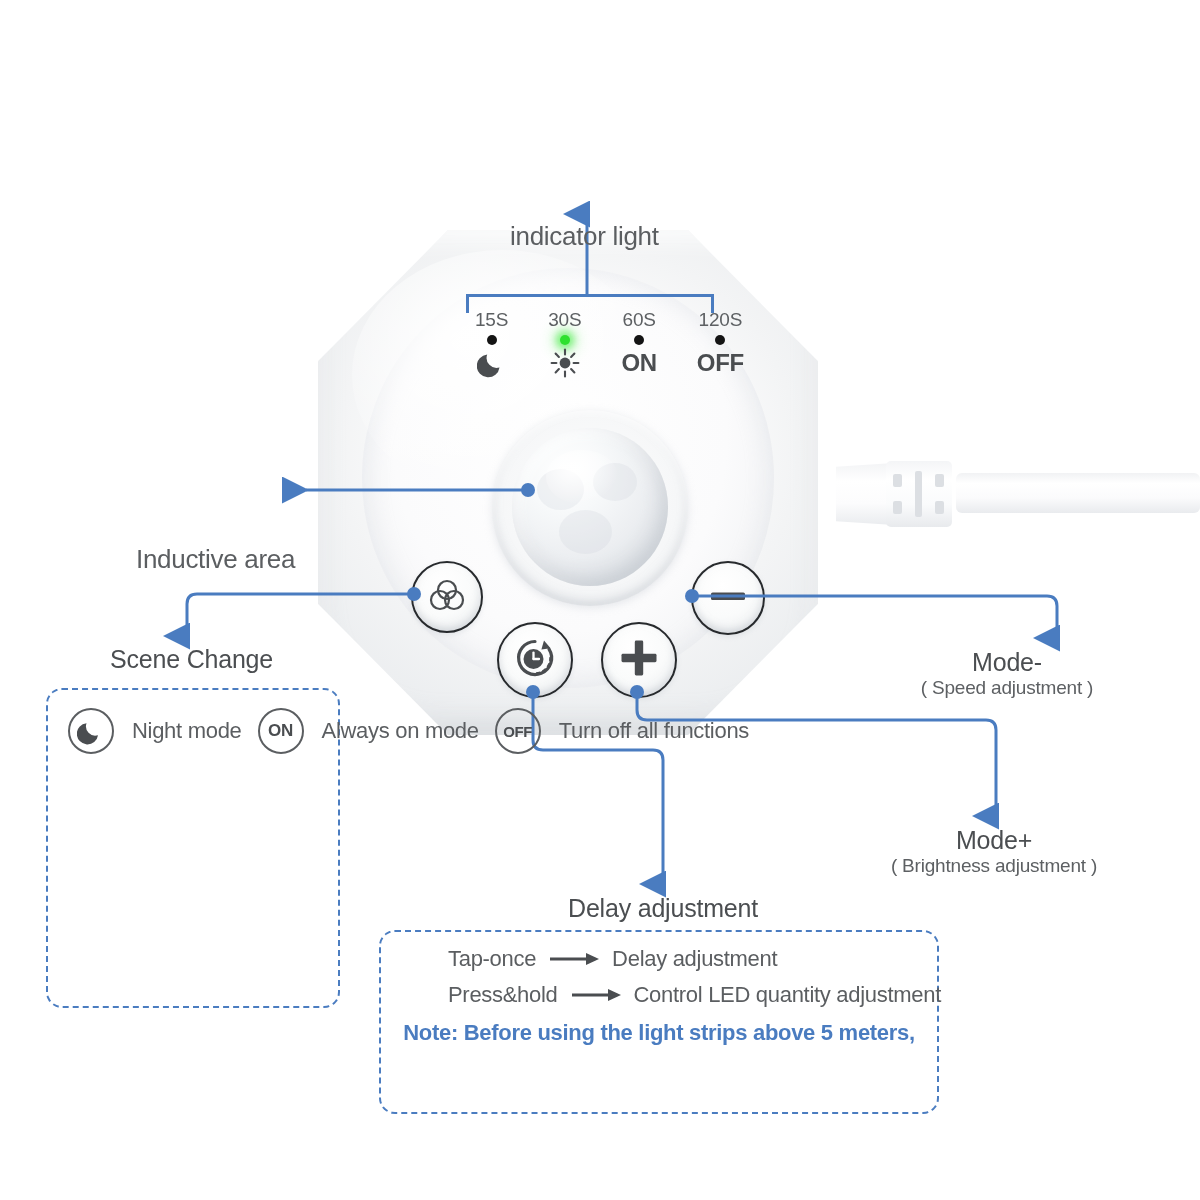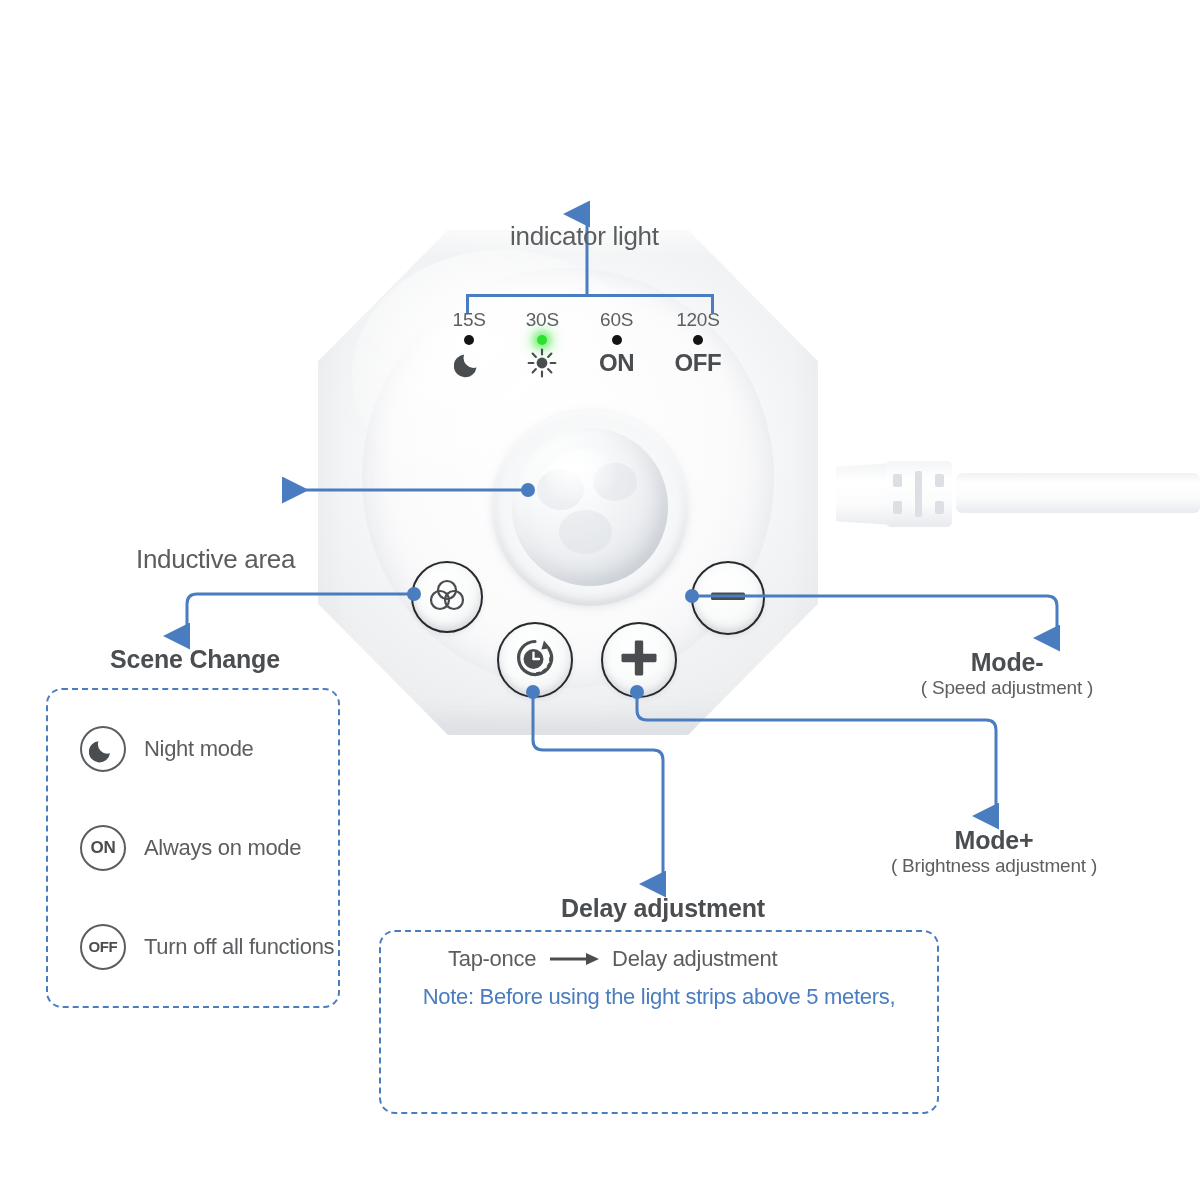--- a/index.html
+++ b/index.html
@@ -75,24 +75,24 @@
     background: radial-gradient(ellipse at 40% 35%, rgba(255,255,255,0.95), rgba(255,255,255,0) 72%);
   }
   .pir-facet {
     position: absolute;
     border-radius: 50%;
     background: rgba(200,206,213,0.22);
   }
 
   
   #indicator-strip {
-    left: 462px; top: 310px;
+    left: 475px; top: 310px;
     width: 250px; height: 82px;
     display: flex;
-    justify-content: center;
+    justify-content: space-between;
     gap: 40px;
   }
   .ind-col {
     width: 60px;
     text-align: center;
     position: relative;
   }
   .ind-time {
     font-size: 19px;
     color: #5d6063;
@@ -153,21 +153,21 @@
   
   #wires {
     left: 0; top: 0;
     width: 1200px; height: 1200px;
     pointer-events: none;
   }
 
   
   .callout-title {
     font-size: 25px;
-    font-weight: 700;
+    font-weight: 400;
     color: #4b4e51;
     letter-spacing: -0.2px;
     white-space: nowrap;
   }
   .callout-sub {
     font-size: 19px;
     color: #5d6063;
     letter-spacing: -0.2px;
     white-space: nowrap;
   }
@@ -193,24 +193,24 @@
     border: 2px dashed #4a7cc0;
     border-radius: 16px;
     background: #ffffff;
   }
   #legend-box { left: 46px; top: 688px; width: 290px; height: 316px; }
   #notes-box  { left: 379px; top: 930px; width: 556px; height: 180px; }
 
   
   #legend-list {
     position: absolute;
-    left: 16px; top: 0;
+    left: 4px; top: 0;
     width: 100%; height: 100%;
     display: flex;
-    flex-direction: column;
+    flex-direction: row;
     justify-content: space-around;
     padding: 10px 0;
     box-sizing: border-box;
   }
   .legend-row {
     display: flex;
     align-items: center;
     padding-left: 16px;
     height: 62px;
   }
@@ -259,20 +259,21 @@
     align-items: center;
     margin: 0 12px;
   }
   .note-highlight {
     font-size: 22px;
     color: #4a7cc0;
     text-align: center;
     letter-spacing: -0.3px;
     line-height: 30px;
     margin-top: 2px;
+    font-weight: bold;
   }
 
   
   #cable-wrap { left: 836px; top: 455px; width: 364px; height: 80px; }
   #cable-tube {
     left: 120px; top: 18px;
     width: 244px; height: 40px;
     background: linear-gradient(to bottom, #f1f2f4 0%, #ffffff 26%, #fbfbfc 62%, #e9ebee 100%);
     border-radius: 6px;
   }
@@ -499,20 +500,30 @@
         <span>Tap-once</span>
         <span class="note-arrow">
           <svg width="52" height="14" viewBox="0 0 52 14">
             <line x1="2" y1="7" x2="38" y2="7" stroke="#4a4d50" stroke-width="3.2"></line>
             <path d="M38 1 L51 7 L38 13 Z" fill="#4a4d50"></path>
           </svg>
         </span>
         <span>Delay adjustment</span>
       </div>
 
+      <div class="note-row">
+        <span>Press&amp;hold</span>
+        <span class="note-arrow">
+          <svg width="52" height="14" viewBox="0 0 52 14">
+            <line x1="2" y1="7" x2="38" y2="7" stroke="#4a4d50" stroke-width="3.2"></line>
+            <path d="M38 1 L51 7 L38 13 Z" fill="#4a4d50"></path>
+          </svg>
+        </span>
+        <span>Control LED quantity adjustment</span>
+      </div>
 
       <div class="note-highlight">
         <div>Note: Before using the light strips above 5 meters,</div>
       </div>
 
     </div>
   </div>
 
 </div>
 

